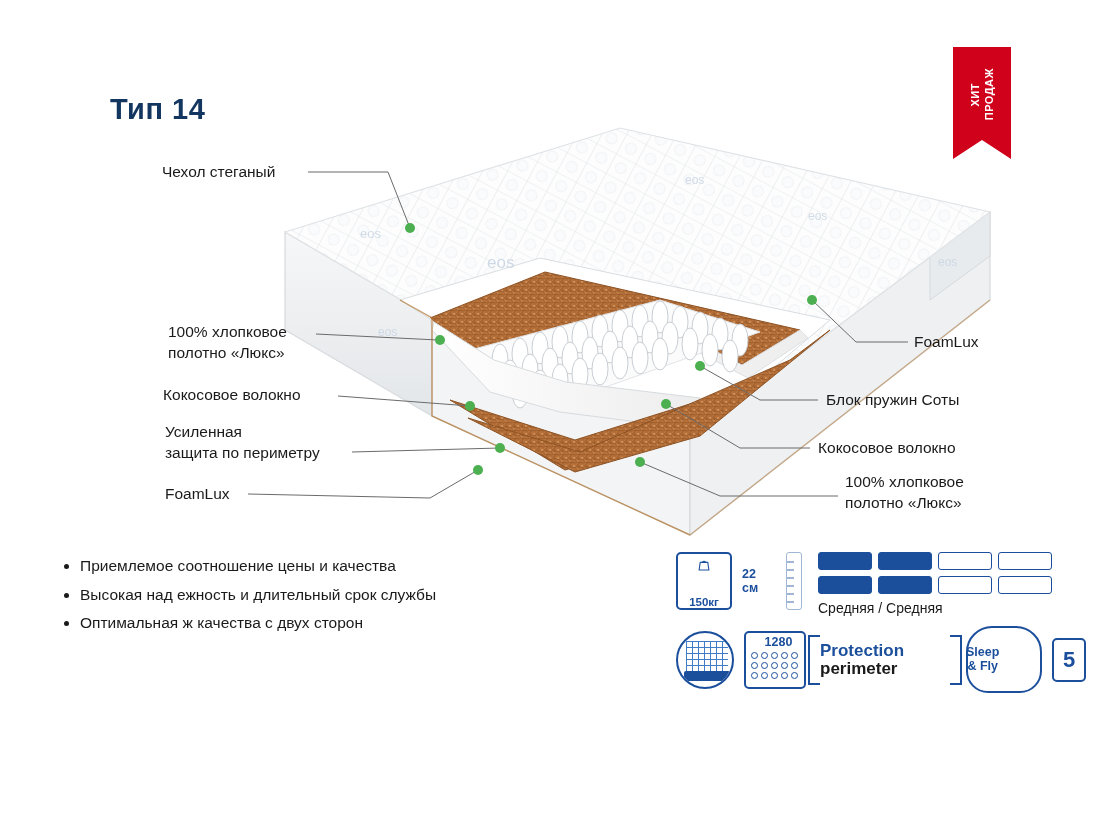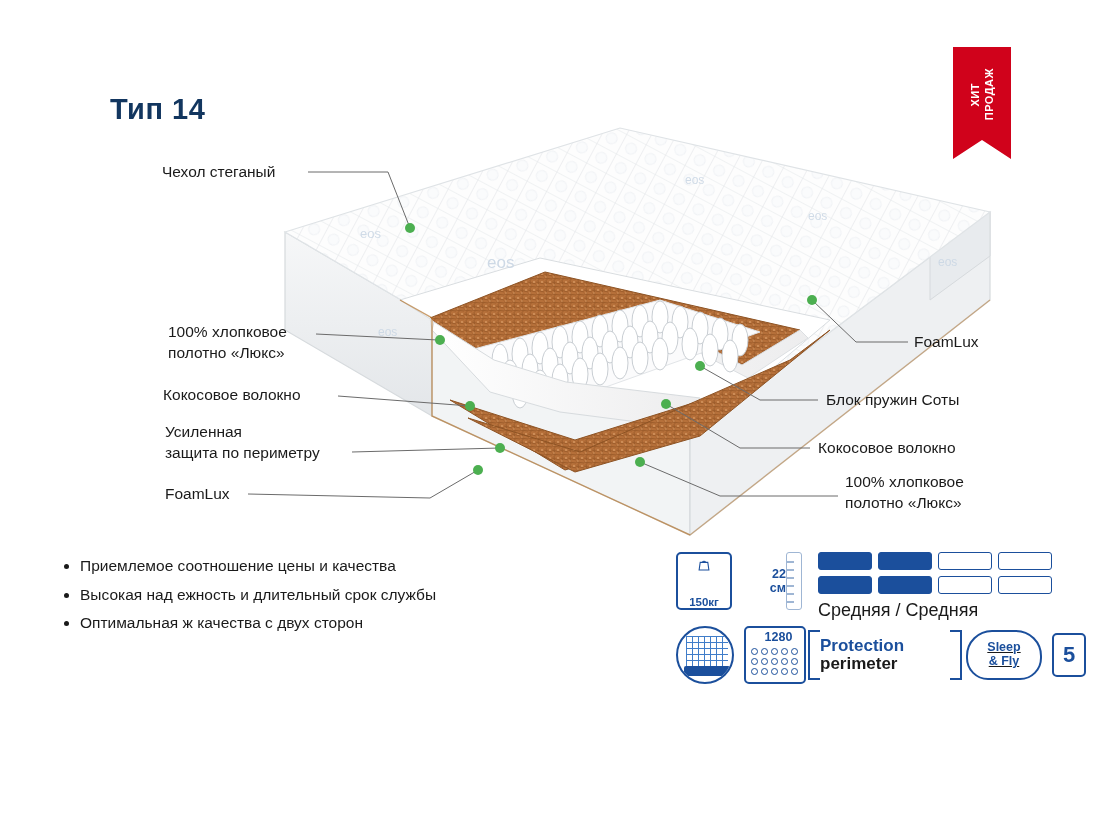--- a/index.html
+++ b/index.html
@@ -133,21 +133,21 @@
     font-weight: bold;
     color: #1b4f9c;
     margin-top: 2px;
   }
   .height-box {
     position: absolute;
     left: 66px; top: 0;
     width: 44px; height: 58px;
     display: flex;
     flex-direction: column;
-    align-items: flex-end;
+    align-items: flex-start;
     justify-content: center;
     font-size: 12.5px;
     font-weight: bold;
     color: #1b4f9c;
     line-height: 1.15;
     border: none;
   }
   .ruler {
     position: absolute;
     left: 110px; top: 0;
@@ -177,21 +177,21 @@
   }
   .firm-cell {
     width: 54px;
     height: 18px;
     border: 1.5px solid #1b4f9c;
     border-radius: 3px;
     box-sizing: border-box;
   }
   .firm-cell.on { background: #1b4f9c; }
   .firm-caption {
-    font-size: 18px;
+    font-size: 14px;
     color: #1a1a1a;
     margin-top: 4px;
   }
 
   
   .icon-row {
     position: absolute;
     left: 0;
     top: 74px;
     display: flex;
@@ -276,25 +276,24 @@
   .protection .bracket-r {
     position: absolute;
     top: 0; bottom: 0;
     width: 10px;
     border: 2px solid #1b4f9c;
   }
   .protection .bracket-l { left: -8px; border-right: none; }
   .protection .bracket-r { right: -6px; border-left: none; }
   .cloud {
     position: relative;
-    width: 76px; height: 50px;
+    width: 76px; height: 67px;
     display: flex;
     align-items: center;
-    justify-content: center;
-    text-decoration: underline;
+    justify-content: flex-start;
   }
   .cloud .shape {
     position: absolute;
     inset: 0;
     border: 2px solid #1b4f9c;
     border-radius: 26px 26px 22px 22px;
     background: #fff;
     box-sizing: border-box;
   }
   .cloud .txt {

